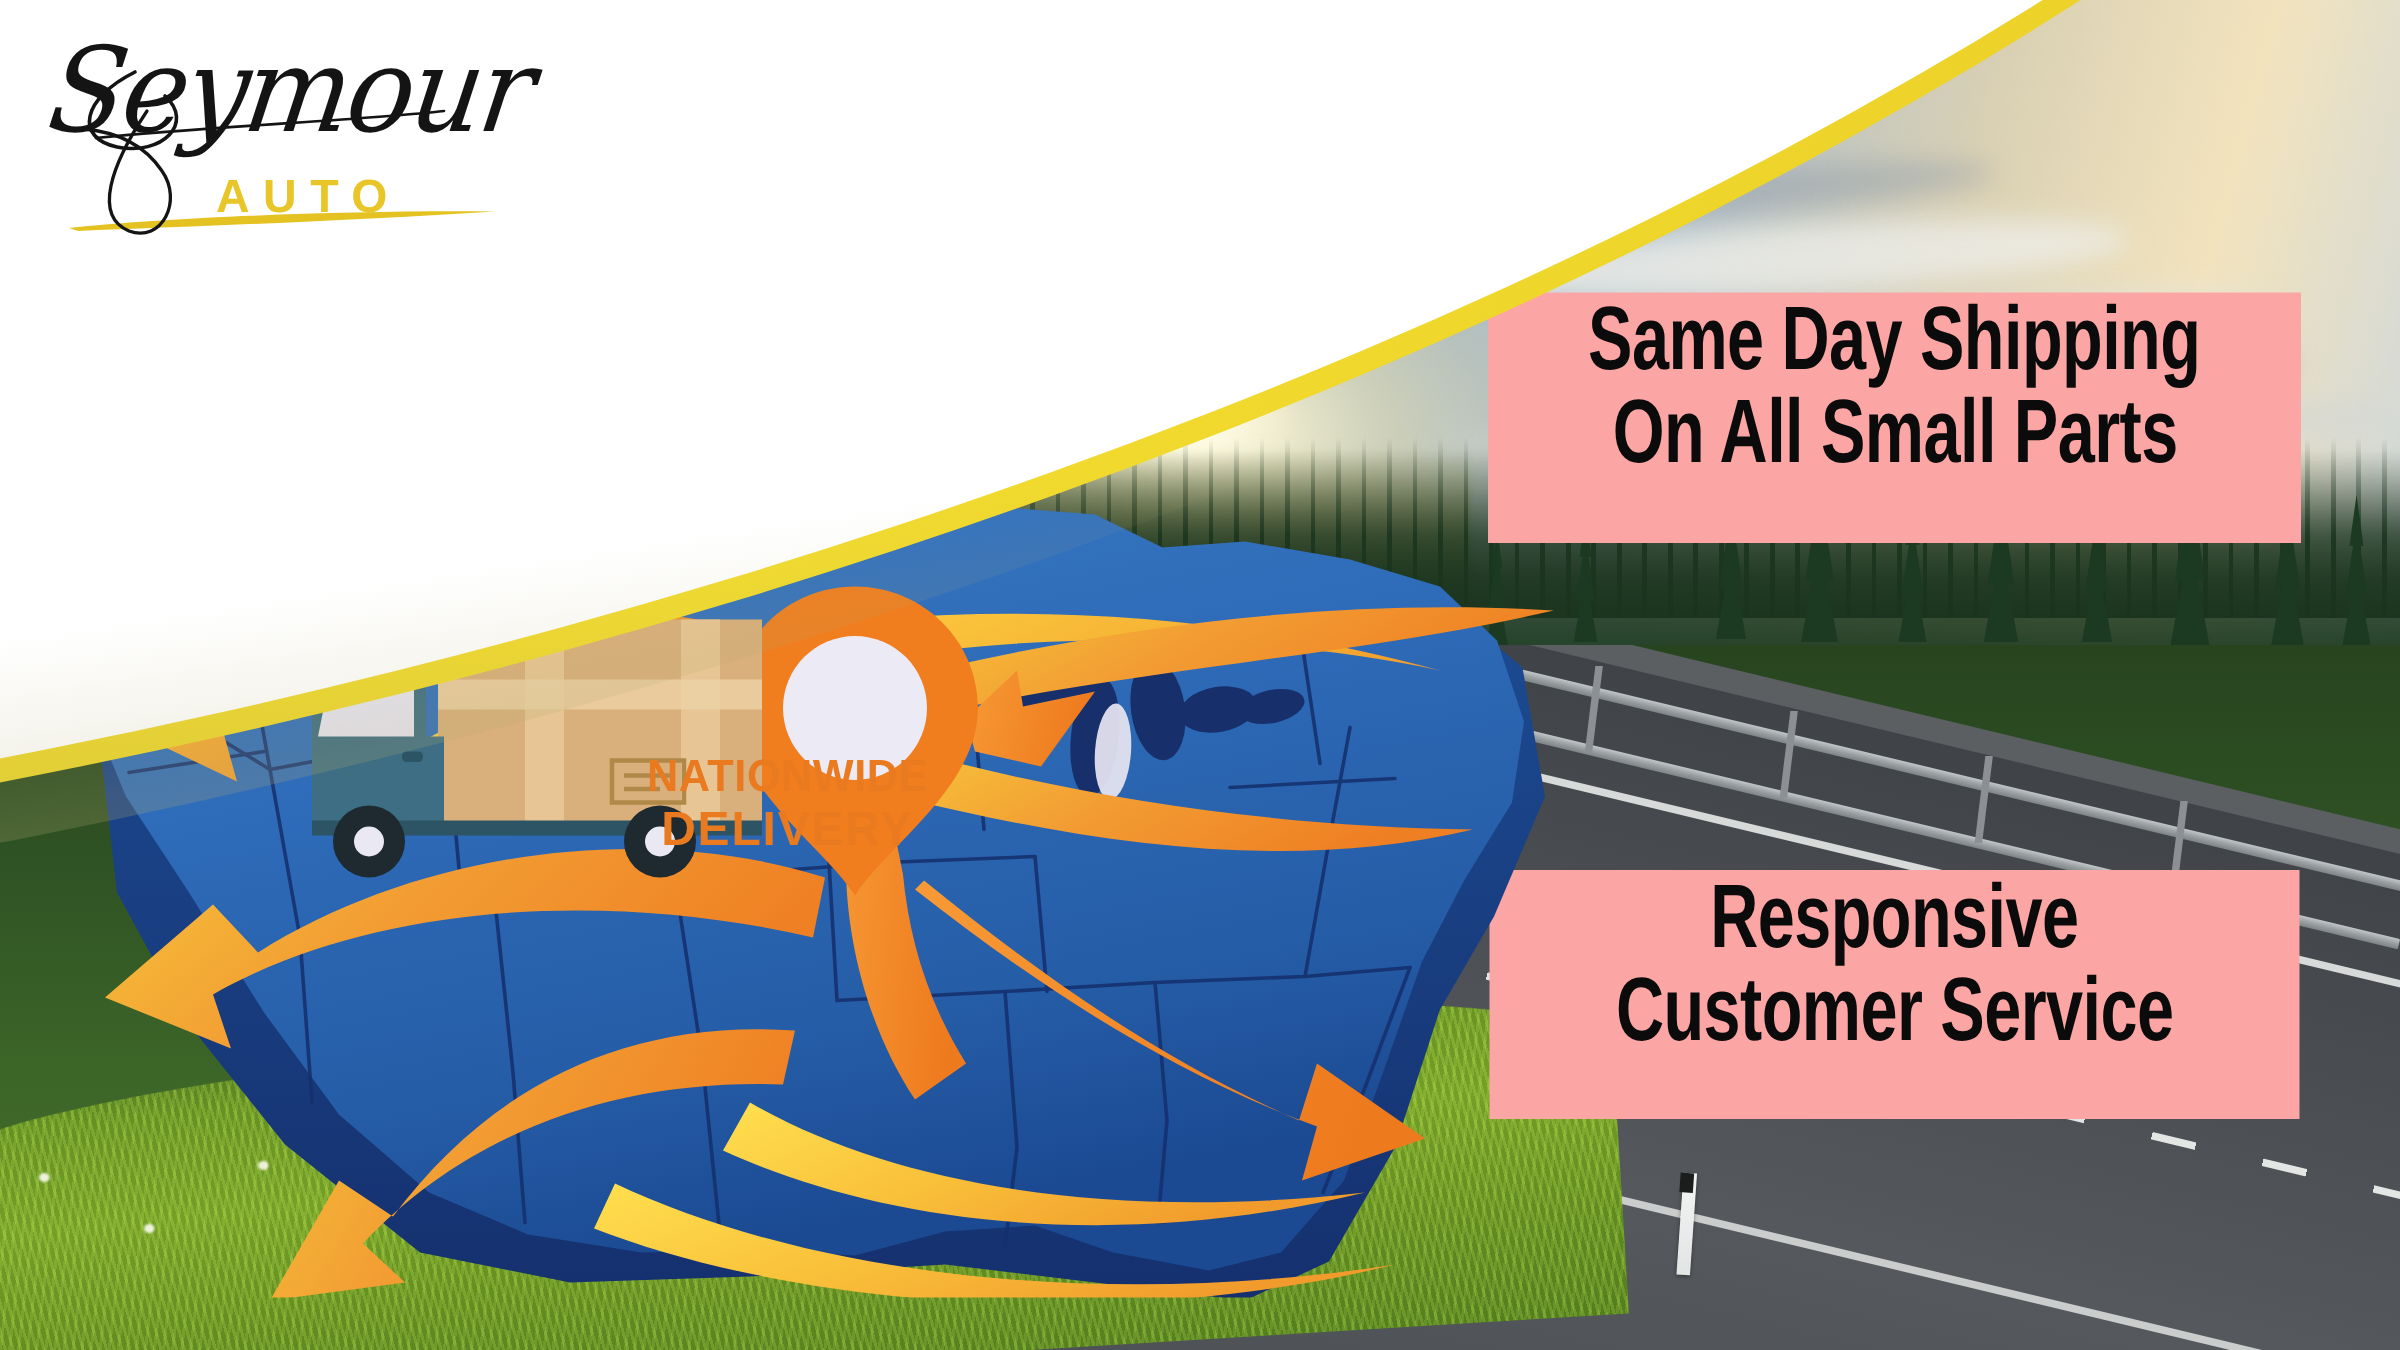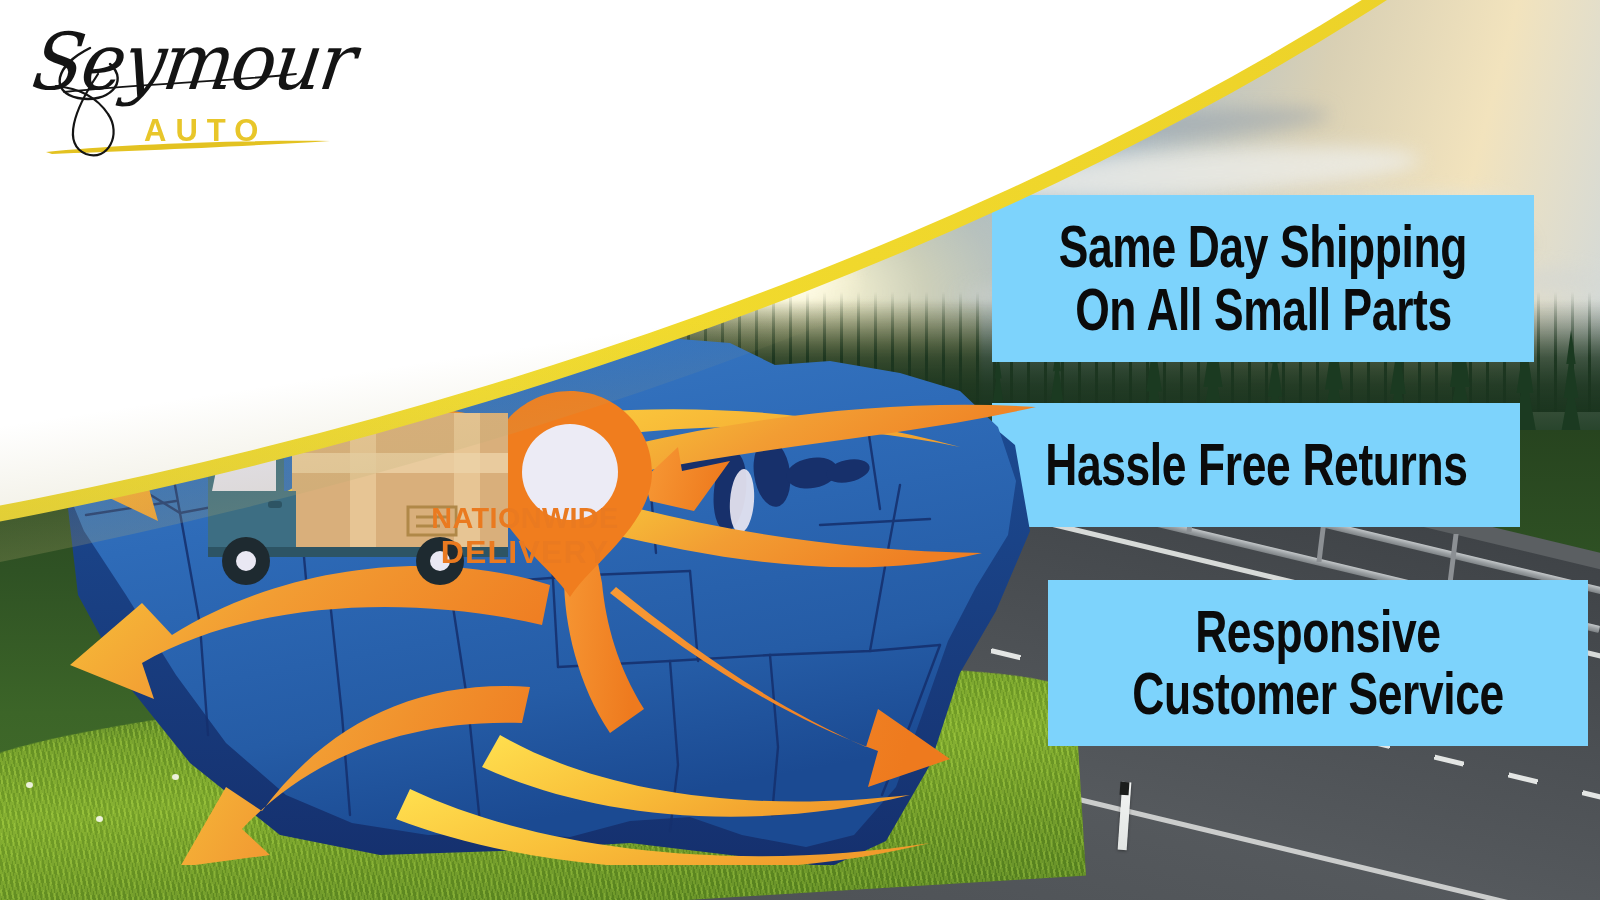--- a/index.html
+++ b/index.html
@@ -290,39 +290,38 @@
     font-family:"Liberation Sans", sans-serif;
     font-size:32px; font-weight:700;
     color:#ea7a20;
     letter-spacing:1.2px;
     margin-top:3px;
   }
 
   
   .callout {
     position:absolute;
-    background:#7dd3fc;
+    background:#fca5a5;
     display:flex;
     flex-direction:column;
     align-items:center;
-    justify-content:center;
     text-align:center;
   }
   .callout-line {
     font-family:"Liberation Sans", sans-serif;
     font-weight:700;
     color:#0b0b0b;
     transform:scaleX(0.74);
     white-space:nowrap;
     line-height:1.04;
     letter-spacing:-0.5px;
   }
   #callout-1 { left:992px; top:195px;  width:542px; height:167px; }
   #callout-2 { left:992px; top:403px;  width:528px; height:124px; }
-  #callout-3 { left:1048px; top:580px;  width:540px; height:166px; }
+  #callout-3 { left:993px; top:580px;  width:540px; height:166px; }
 
   .c1-line { font-size:60px; }
   .c2-line { font-size:60px; }
   .c3-line { font-size:60px; }
 </style>
 </head>
 <body>
 
 <div id="banner">
 
@@ -389,23 +388,20 @@
       <div class="flower" style="left:742px; top:362px;"></div>
       <div class="flower" style="left:860px; top:410px;"></div>
     </div>
   </div>
 
   <div class="callout" id="callout-1">
     <div class="callout-line c1-line">Same Day Shipping</div>
     <div class="callout-line c1-line">On All Small Parts</div>
   </div>
 
-  <div class="callout" id="callout-2">
-    <div class="callout-line c2-line">Hassle Free Returns</div>
-  </div>
 
   <div class="callout" id="callout-3">
     <div class="callout-line c3-line">Responsive</div>
     <div class="callout-line c3-line">Customer Service</div>
   </div>
 
   <div class="map-layer">
     <svg class="map-svg" viewBox="0 0 1010 570" xmlns="http://www.w3.org/2000/svg">
       <defs>
         <linearGradient id="mapFill" x1="0" y1="0" x2="0.35" y2="1">

